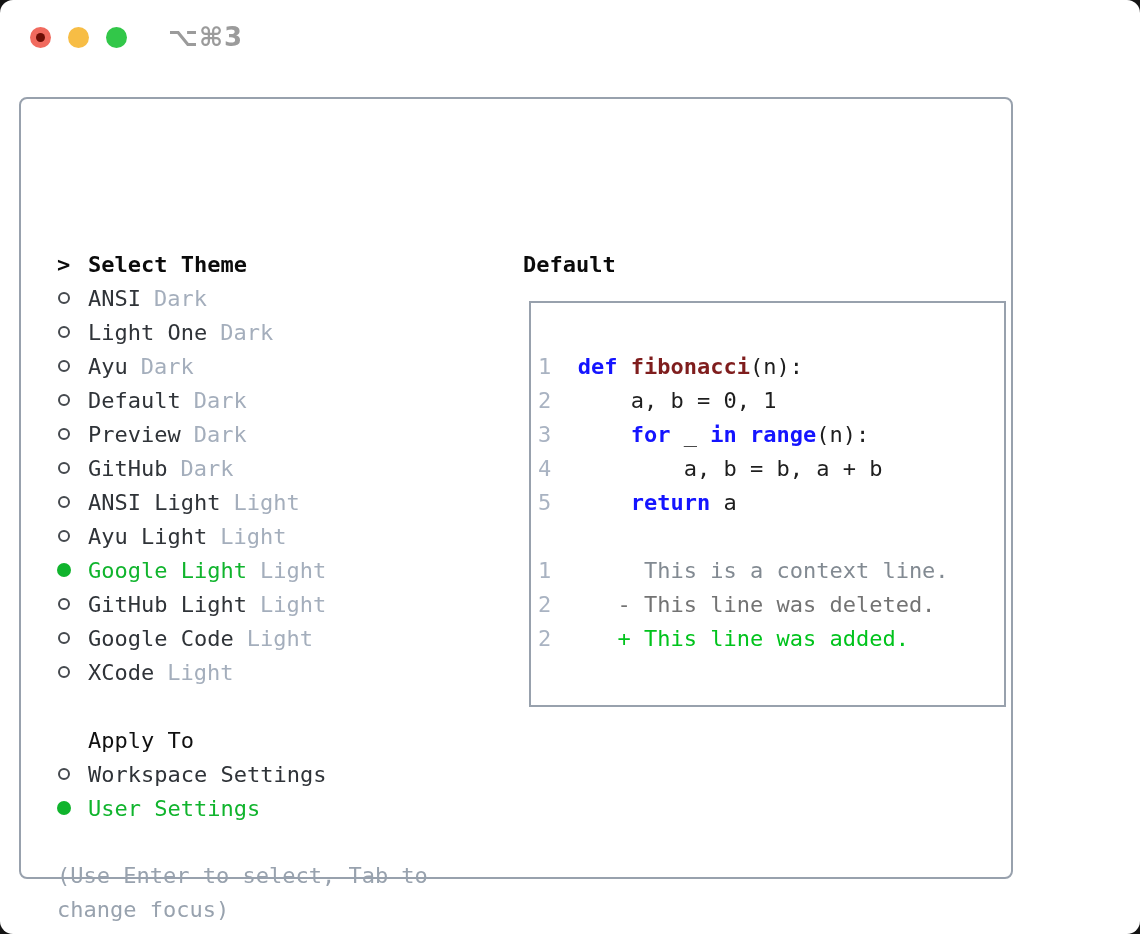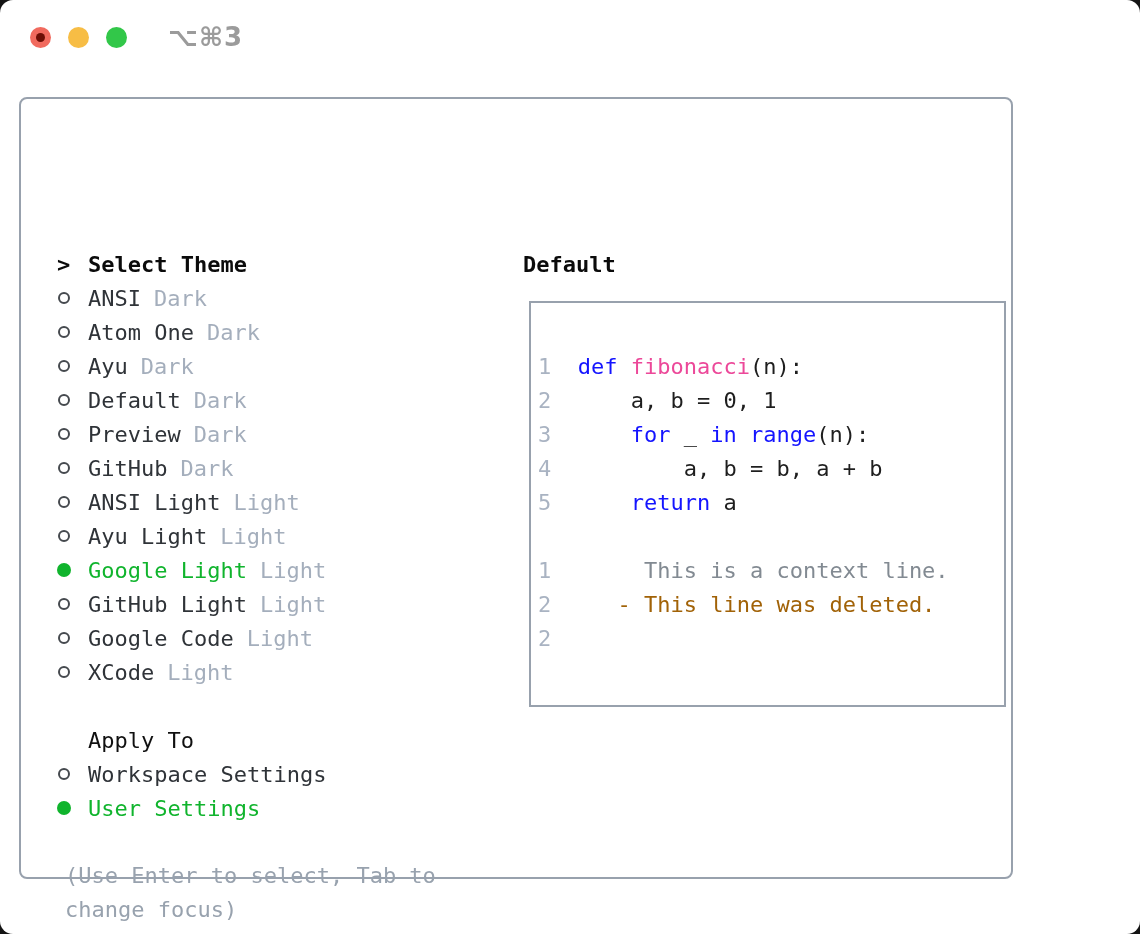--- a/index.html
+++ b/index.html
@@ -53,42 +53,41 @@
     width:14px;height:14px;border-radius:50%;background:#10b42d;margin-left:0px;
   }
   .hdr{font-weight:700;color:#0b0b0b;}
   .label{color:#2f3338;}
   .label.sel{color:#10b42d;}
   .badge{color:#a4aebc;margin-left:13px;}
   .spacer{height:34px;}
   .hint{
     width:430px;font-size:22px;line-height:34px;color:#98a2ae;
     white-space:normal;
-    margin-left:8px;
   }
   
   .preview-title{
     position:absolute;left:502px;top:148px;height:34px;display:flex;align-items:center;
     font-size:22px;font-weight:700;color:#0b0b0b;
   }
   .preview-box{
     position:absolute;left:508px;top:202px;width:477px;height:406px;
     border:2px solid #98a1ad;box-sizing:border-box;background:#ffffff;
     padding-top:46px;padding-left:7px;overflow:hidden;
   }
   .code-line{
     height:34px;display:flex;align-items:center;
     font-size:22px;white-space:pre;
   }
   .lnum{color:#a9b3c2;}
   .seg-plain{color:#1e1e1e;}
-  .seg-keyword{color:#1414ff;}
-  .seg-function{color:#ec4899;}
+  .seg-keyword{color:#1414ff;font-weight:bold;}
+  .seg-function{color:#7f1d1d;font-weight:bold;}
   .seg-context{color:#828a92;}
-  .seg-deleted{color:#a16207;}
+  .seg-deleted{color:#737373;}
   .seg-added{color:#00c31c;}
 </style>
 </head>
 <body>
 
 <div class="window">
 
   <div class="titlebar">
     <div class="light red"></div>
     <div class="light yellow"></div>
@@ -99,21 +98,21 @@
   <div class="panel">
 
     <div class="left-col">
       <div class="row">
         <span class="prefix"><span class="cursor-glyph">&gt;</span></span>
         <span class="hdr">Select Theme</span>
       </div>
 
       <div id="theme-list">
           <div class="row"><span class="prefix"><span class="ring"></span></span><span class="label">ANSI</span><span class="badge">Dark</span></div>
-          <div class="row"><span class="prefix"><span class="ring"></span></span><span class="label">Atom One</span><span class="badge">Dark</span></div>
+          <div class="row"><span class="prefix"><span class="ring"></span></span><span class="label">Light One</span><span class="badge">Dark</span></div>
           <div class="row"><span class="prefix"><span class="ring"></span></span><span class="label">Ayu</span><span class="badge">Dark</span></div>
           <div class="row"><span class="prefix"><span class="ring"></span></span><span class="label">Default</span><span class="badge">Dark</span></div>
           <div class="row"><span class="prefix"><span class="ring"></span></span><span class="label">Preview</span><span class="badge">Dark</span></div>
           <div class="row"><span class="prefix"><span class="ring"></span></span><span class="label">GitHub</span><span class="badge">Dark</span></div>
           <div class="row"><span class="prefix"><span class="ring"></span></span><span class="label">ANSI Light</span><span class="badge">Light</span></div>
           <div class="row"><span class="prefix"><span class="ring"></span></span><span class="label">Ayu Light</span><span class="badge">Light</span></div>
           <div class="row"><span class="prefix"><span class="dot-sel"></span></span><span class="label sel">Google Light</span><span class="badge">Light</span></div>
           <div class="row"><span class="prefix"><span class="ring"></span></span><span class="label">GitHub Light</span><span class="badge">Light</span></div>
           <div class="row"><span class="prefix"><span class="ring"></span></span><span class="label">Google Code</span><span class="badge">Light</span></div>
           <div class="row"><span class="prefix"><span class="ring"></span></span><span class="label">XCode</span><span class="badge">Light</span></div>
@@ -141,18 +140,18 @@
     <div class="preview-box">
       <div id="code-lines">
           <div class="code-line"><span class="lnum">1  </span><span class="seg-keyword">def</span><span class="seg-plain"> </span><span class="seg-function">fibonacci</span><span class="seg-plain">(n):</span></div>
           <div class="code-line"><span class="lnum">2  </span><span class="seg-plain">    a, b = 0, 1</span></div>
           <div class="code-line"><span class="lnum">3  </span><span class="seg-plain">    </span><span class="seg-keyword">for</span><span class="seg-plain"> _ </span><span class="seg-keyword">in</span><span class="seg-plain"> </span><span class="seg-keyword">range</span><span class="seg-plain">(n):</span></div>
           <div class="code-line"><span class="lnum">4  </span><span class="seg-plain">        a, b = b, a + b</span></div>
           <div class="code-line"><span class="lnum">5  </span><span class="seg-plain">    </span><span class="seg-keyword">return</span><span class="seg-plain"> a</span></div>
           <div class="code-line"><span class="lnum">   </span></div>
           <div class="code-line"><span class="lnum">1  </span><span class="seg-context">     This is a context line.</span></div>
           <div class="code-line"><span class="lnum">2  </span><span class="seg-deleted">   - This line was deleted.</span></div>
-          <div class="code-line"><span class="lnum">2  </span></div>
+          <div class="code-line"><span class="lnum">2  </span><span class="seg-added">   + This line was added.</span></div>
         </div>
     </div>
 
   </div>
 </div>
 
 </body></html>

